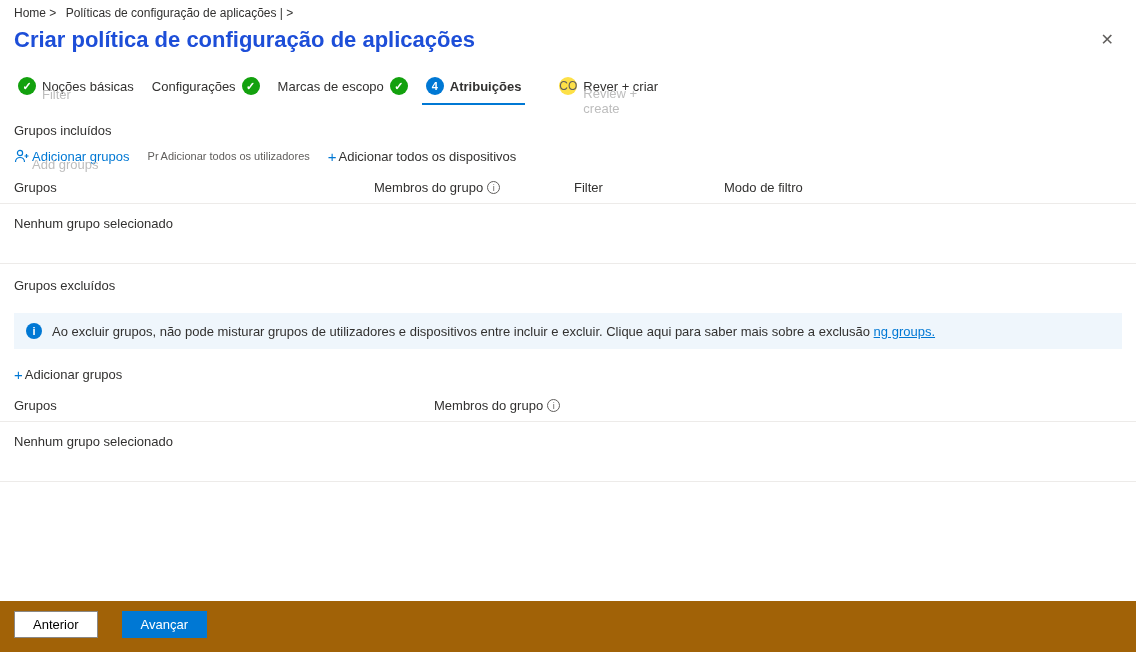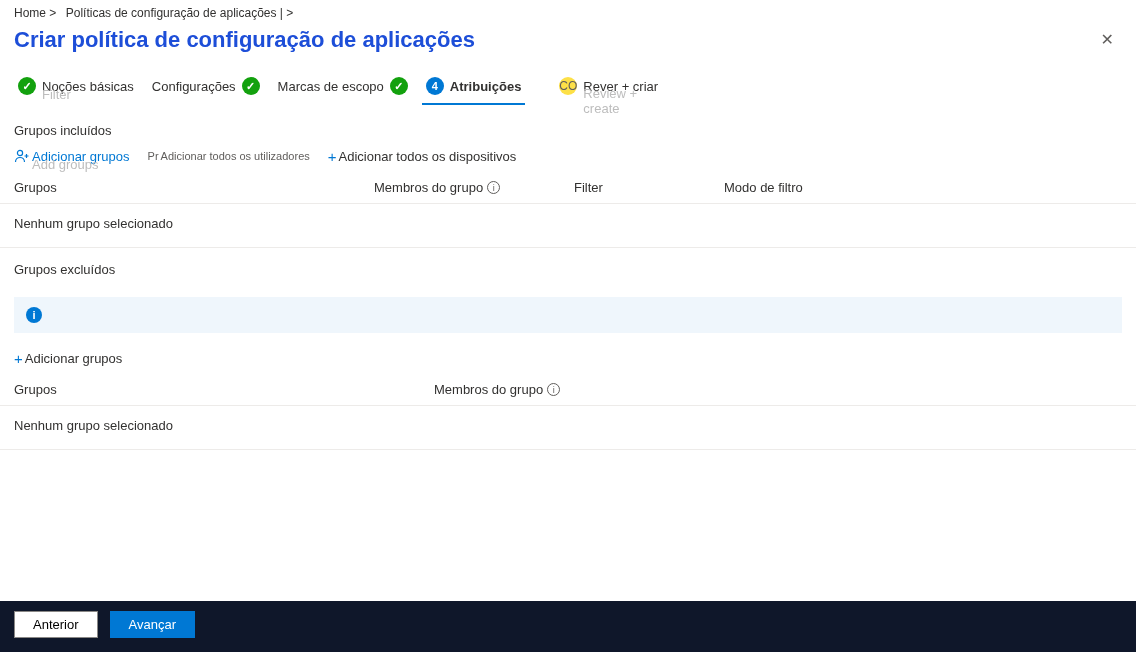--- a/index.html
+++ b/index.html
@@ -38,40 +38,40 @@
   .grid-header {
     display: flex; padding: 6px 14px 8px;
     border-bottom: 1px solid #edebe9; color: #323130; font-size: 13px;
   }
   .col-groups  { flex: 0 0 360px; }
   .col-members { flex: 0 0 200px; display: flex; align-items: center; gap: 4px; }
   .col-filter  { flex: 0 0 150px; }
   .col-mode    { flex: 1 1 auto; }
   .info-dot { width: 13px; height: 13px; border: 1px solid #605e5c; border-radius: 50%; display: inline-flex; align-items: center; justify-content: center; font-size: 9px; color: #605e5c; }
 
-  .empty-row { padding: 12px 14px 16px; border-bottom: 1px solid #edebe9; color: #323130; }
+  .empty-row { padding: 12px 14px 32px; border-bottom: 1px solid #edebe9; color: #323130; }
 
   .info-banner {
     margin: 14px 14px 14px; padding: 10px 12px;
     background: #eff6fc; display: flex; align-items: center; gap: 10px;
     font-size: 13px; color: #323130;
   }
   .info-banner .info-icon {
     width: 16px; height: 16px; border-radius: 50%; background: #0078d4;
     color: #fff; display: inline-flex; align-items: center; justify-content: center;
     font-size: 11px; font-weight: 700;
   }
   .info-banner a { color: #0078d4; text-decoration: underline; cursor: pointer; }
 
   .grid-header.two .col-groups-2 { flex: 0 0 420px; }
   .grid-header.two .col-members-2 { flex: 1 1 auto; display: flex; align-items: center; gap: 4px; }
 
   .footer {
     position: absolute; bottom: 0; left: 0; right: 0;
-    padding: 10px 14px 14px; display: flex; gap: 12px; background: #0f172a;
+    padding: 10px 14px 14px; display: flex; gap: 24px; background: #a16207;
   }
   .btn { font-size: 13px; padding: 5px 18px; border: 1px solid #8a8886; background: #fff; cursor: pointer; min-width: 78px; }
   .btn.primary { background: #0078d4; border-color: #0078d4; color: #fff; }
 
   svg.person-plus { width: 16px; height: 16px; }
 </style>
 </head>
 <body>
 
 <div class="breadcrumb">
@@ -147,20 +147,24 @@
   </div>
   <div class="col-filter">Filter</div>
   <div class="col-mode">Modo de filtro</div>
 </div>
 <div class="empty-row">Nenhum grupo selecionado</div>
 
 <div class="section-heading">Grupos excluídos</div>
 
 <div class="info-banner">
   <span class="info-icon">i</span>
+  <span>
+    <span>Ao excluir grupos, não pode misturar grupos de utilizadores e dispositivos entre incluir e excluir. Clique aqui para saber mais sobre a exclusão</span>
+    <a>ng groups.</a>
+  </span>
 </div>
 
 <div class="action-bar">
   <div class="action secondary" style="color:#605e5c">
     <span class="plus-icon">+</span>
     <span style="color:#323130">Adicionar grupos</span>
   </div>
 </div>
 
 <div class="grid-header two">

